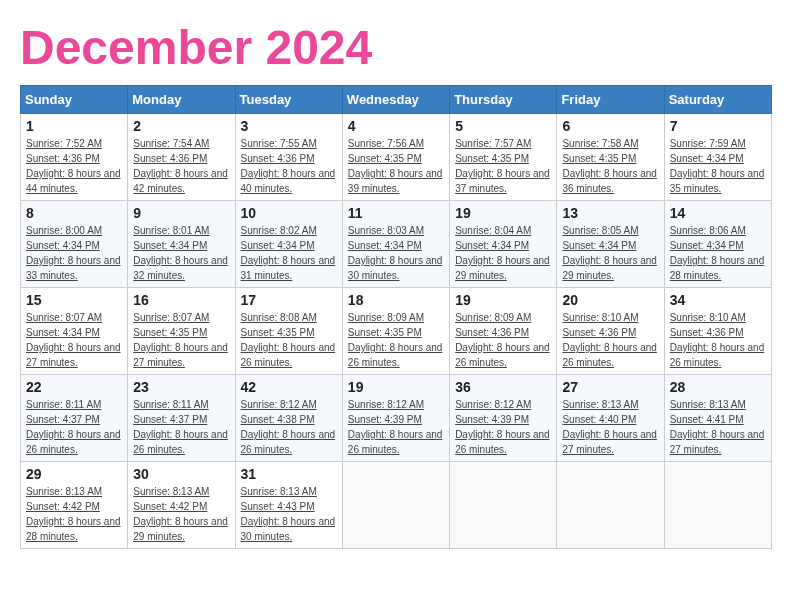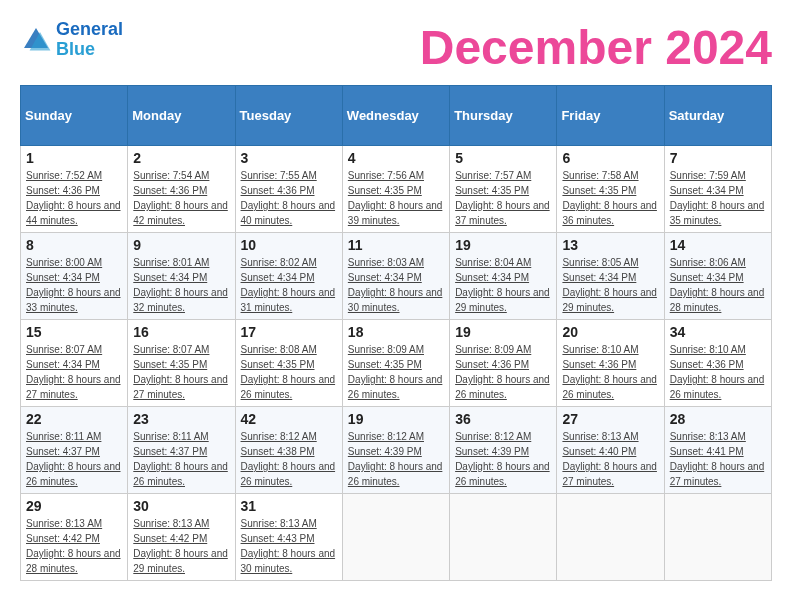--- a/index.html
+++ b/index.html
@@ -47,21 +47,21 @@
       color: #555;
     }
     .calendar {
       width: 100%;
       border-collapse: collapse;
       font-size: 11px;
     }
     .calendar thead th {
       background: #3a7fc1;
       color: #fff;
-      padding: 22px 4px;
+      padding: 6px 4px;
       text-align: left;
       font-size: 13px;
       font-weight: bold;
       border: 1px solid #2a6faa;
     }
     .calendar tbody td {
       border: 1px solid #ccc;
       vertical-align: top;
       padding: 4px 5px;
       width: calc(100% / 7);
@@ -85,30 +85,20 @@
       text-decoration: underline;
     }
     .empty-cell {
       background: #f9f9f9 !important;
     }
   </style>
 </head>
 <body>
 
 <div class="header-area">
-  <div class="logo">
-    <svg class="logo-icon" viewBox="0 0 40 40">
-      <polygon points="20,5 35,30 5,30" fill="#3a7fc1"></polygon>
-      <polygon points="25,10 38,33 12,33" fill="#2a9fd4" opacity="0.6"></polygon>
-    </svg>
-    <div class="logo-text">
-      <div><span>General</span></div>
-      <div style="color:#2a9fd4;">Blue</div>
-    </div>
-  </div>
   <div class="title-area">
     <div class="month-title">December 2024</div>
   </div>
 </div>
 
 <table class="calendar">
   <thead>
     <tr>
     <th>Sunday</th>
         <th>Monday</th>

